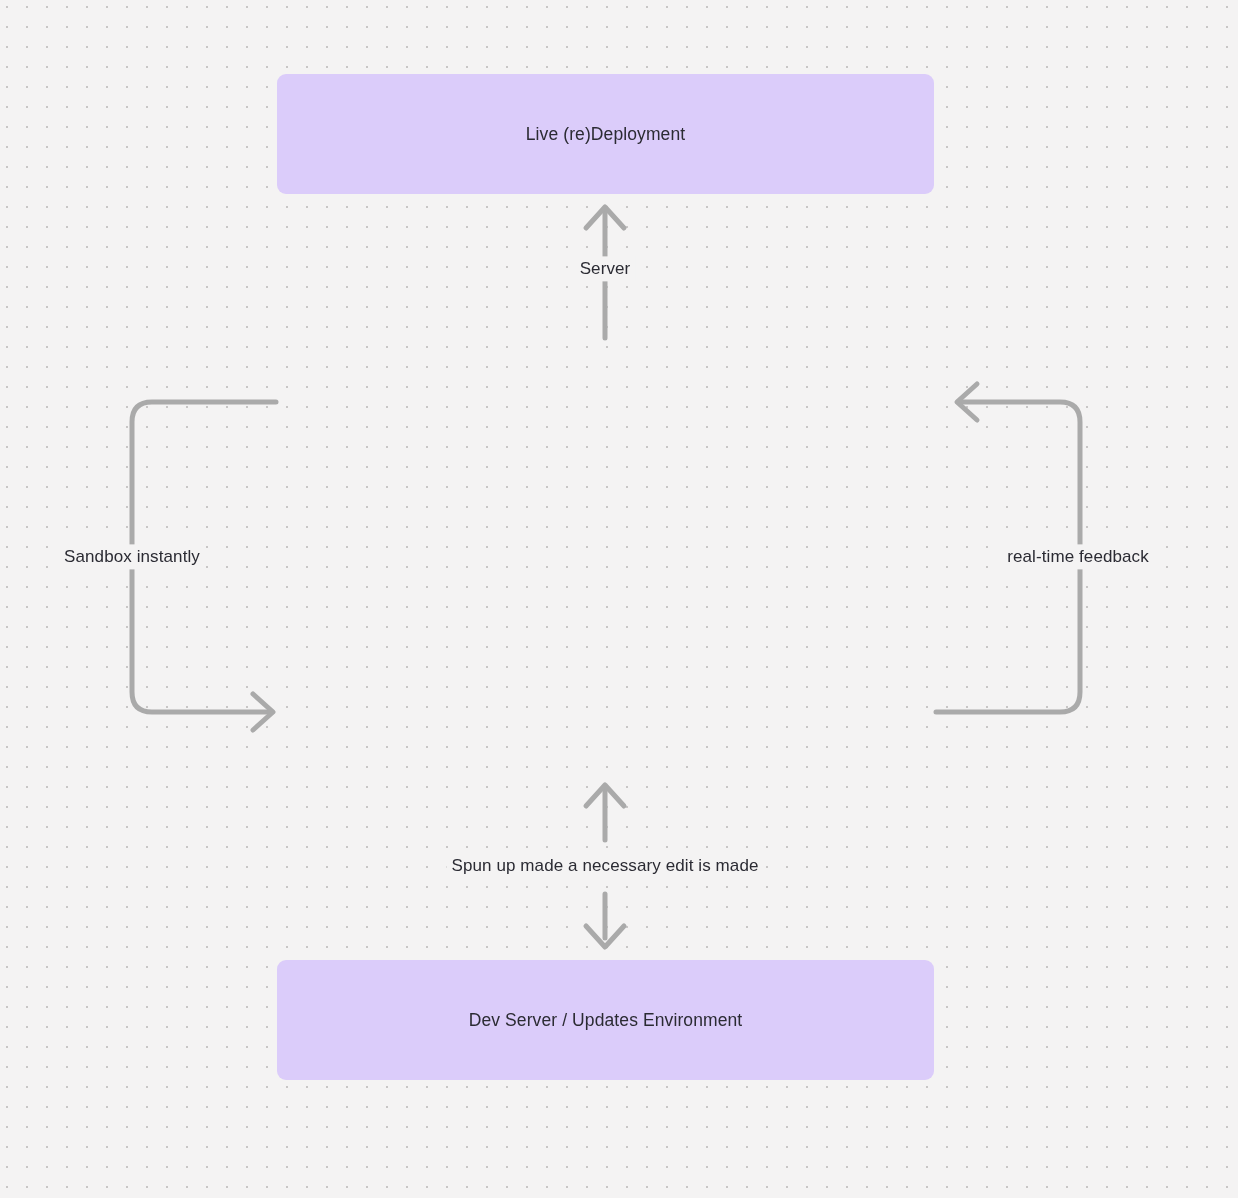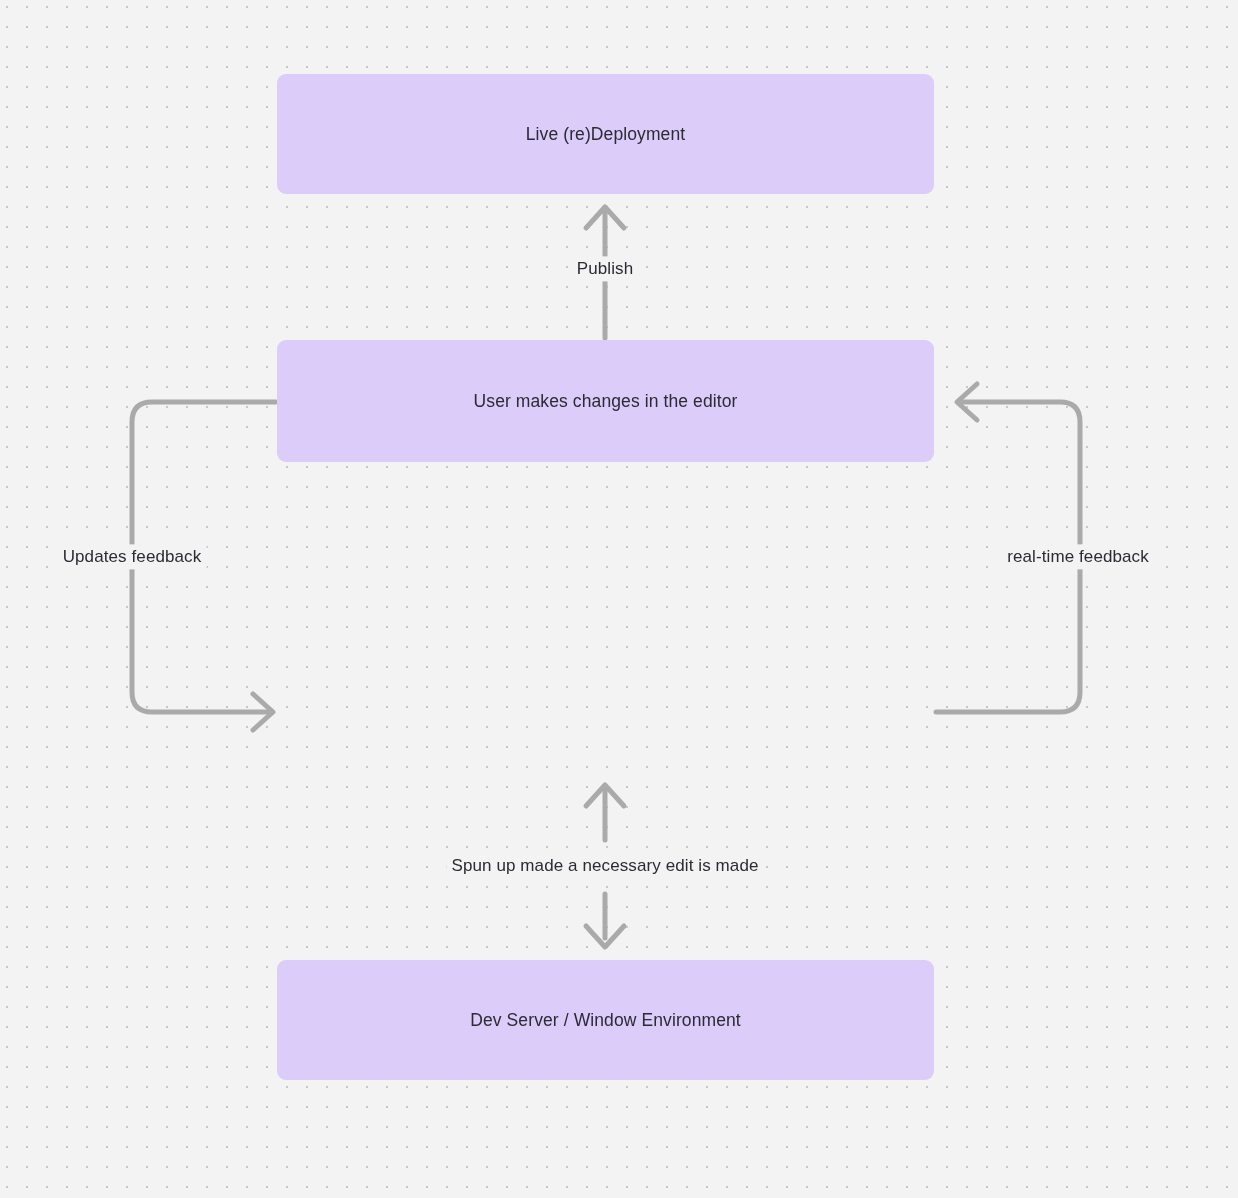--- a/index.html
+++ b/index.html
@@ -106,30 +106,27 @@
       <path class="arrow-head" d="M 586 806 L 605 785 L 624 806"></path>
       <path class="edge-path" d="M 605 894 L 605 938"></path>
       <path class="arrow-head" d="M 586 926 L 605 947 L 624 926"></path>
     </g>
   </svg>
 
   <div class="node" style="left:277px; top:74px; width:657px; height:120px;justify-content:center;">
     <span class="node-label">Live (re)Deployment</span>
   </div>
 
-  <div class="node" style="left:277px; top:340px; width:657px; height:122px;">
-    <span class="node-label">User makes changes in the editor</span>
-  </div>
 
 
   <div class="node" style="left:277px; top:960px; width:657px; height:120px;">
-    <span class="node-label">Dev Server / Window Environment</span>
+    <span class="node-label">Dev Server / Updates Environment</span>
   </div>
 
-  <div class="edge-label" style="left:605px; top:269px; transform:translate(-50%, -50%);">Publish</div>
+  <div class="edge-label" style="left:605px; top:269px; transform:translate(-50%, -50%);">Server</div>
 
-  <div class="edge-label" style="left:132px; top:557px; transform:translate(-50%, -50%);">Updates feedback</div>
+  <div class="edge-label" style="left:132px; top:557px; transform:translate(-50%, -50%);">Sandbox instantly</div>
 
   <div class="edge-label" style="left:1078px; top:557px; transform:translate(-50%, -50%);">real-time feedback</div>
 
   <div class="edge-label" style="left:605px; top:866px; transform:translate(-50%, -50%);">Spun up made a necessary edit is made</div>
 
 </div>
 
 </body></html>

